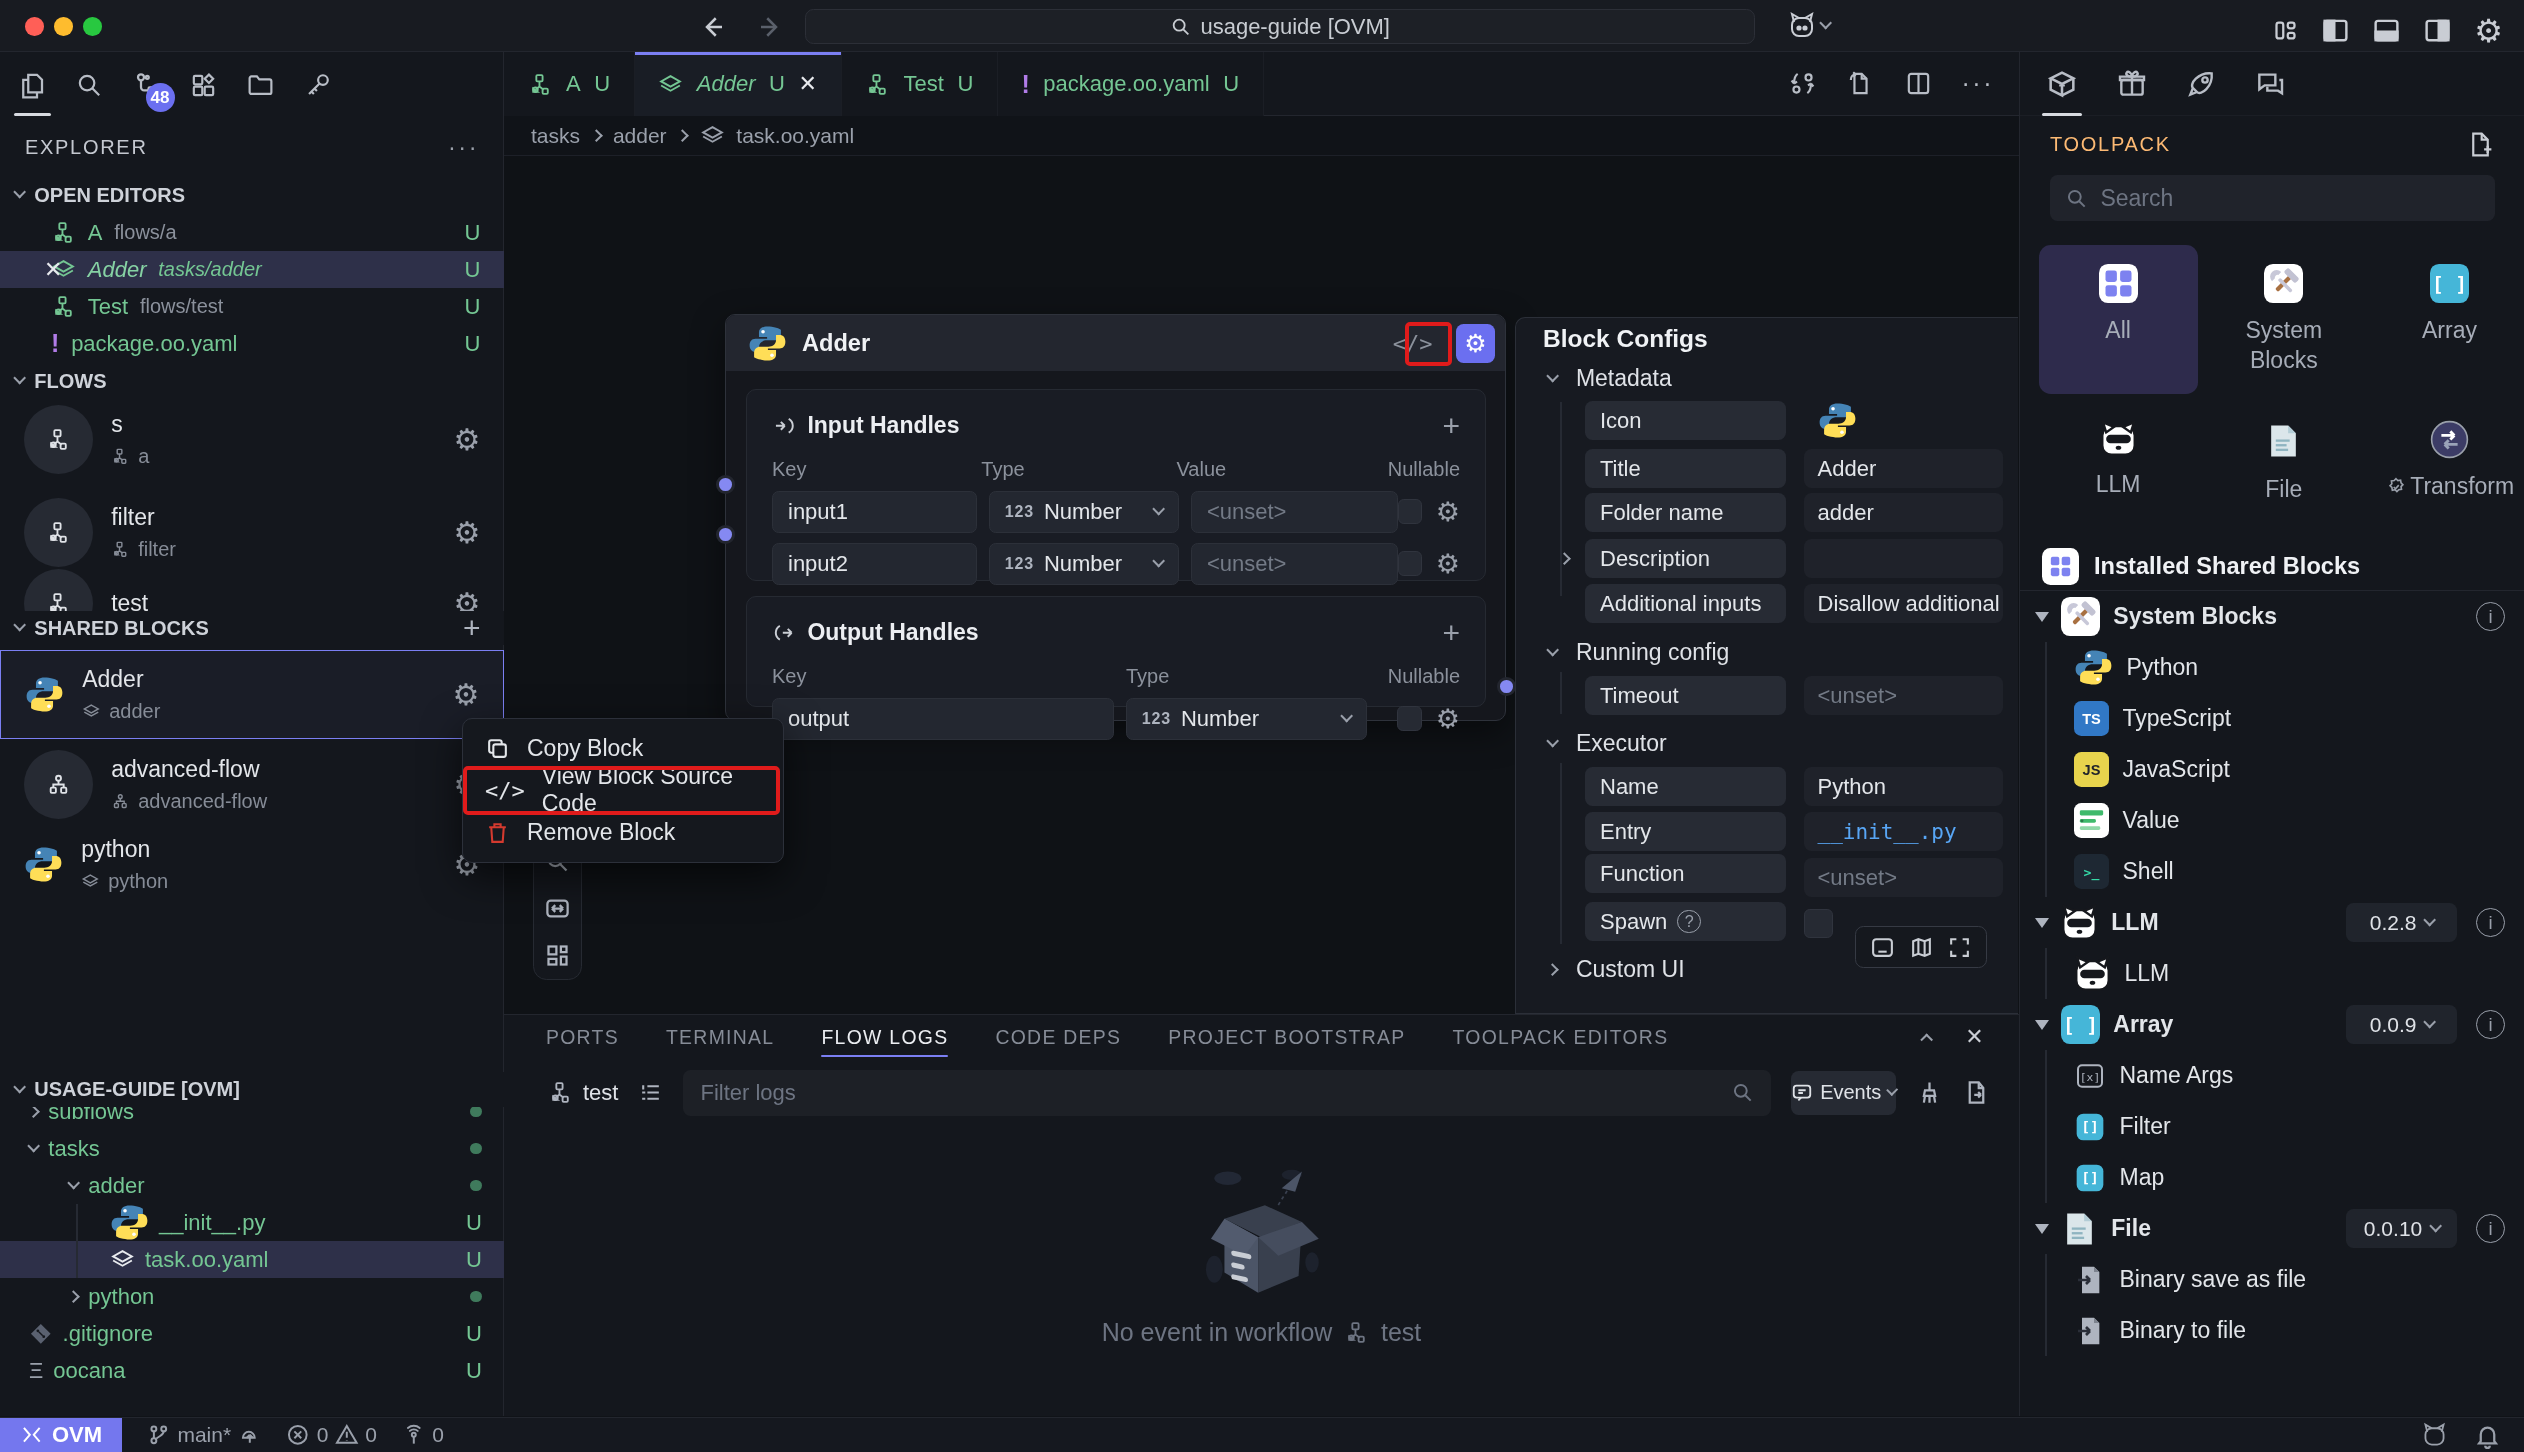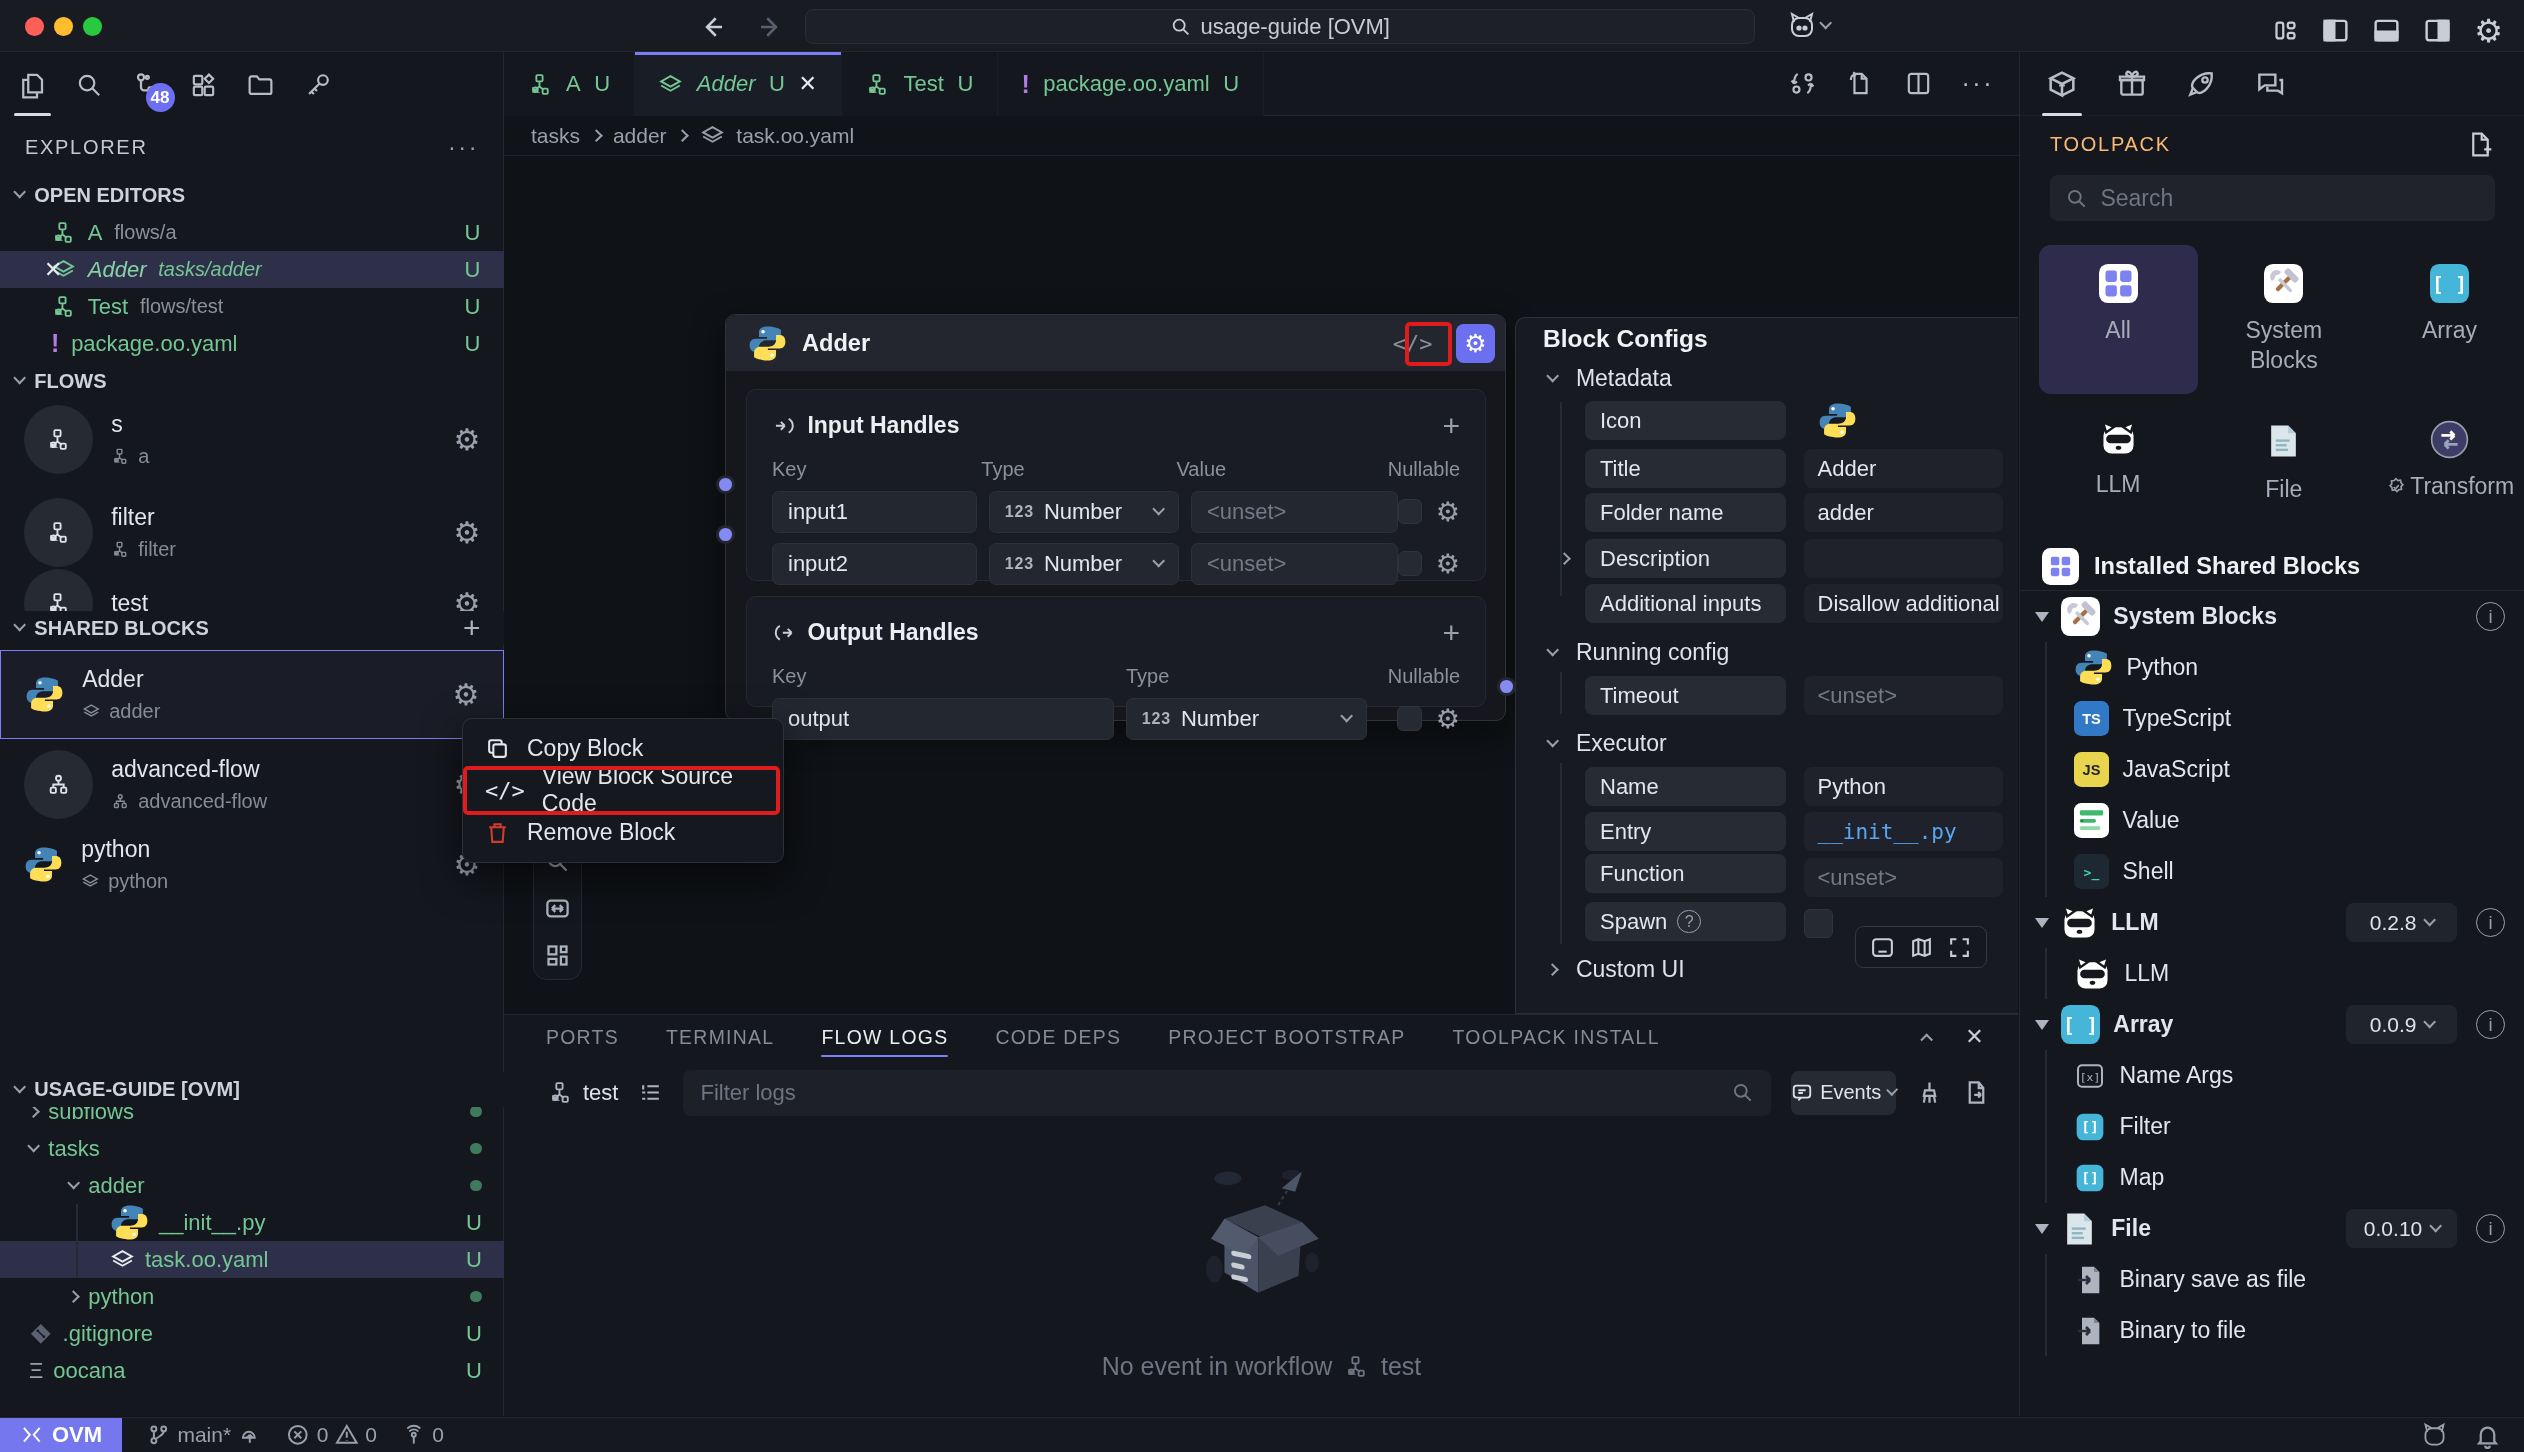--- a/index.html
+++ b/index.html
@@ -97,21 +97,21 @@
   .bottompanel { position:absolute; left:0; top:962px; width:1515px; height:402px; background:#14171d; border-top:0.8px solid #23262e; }
   .bp-tabs { display:flex; align-items:center; gap:47px; height:44px; padding-left:42px; font-size:19.4px; letter-spacing:1.3px; color:#868c97; }
   .bp-tab { position:relative; height:44px; display:flex; align-items:center; }
   .bp-tab.active { color:#eceef2; }
   .bp-tab.active::after { content:""; position:absolute; left:0; bottom:1.7px; width:100%; height:2.5px; background:#7b7ff3; border-radius:1.7px; }
   .bp-winbtns { margin-left:auto; display:flex; gap:34px; padding-right:34px; color:#c9cdd4; font-size:22px; }
   .bp-toolbar { display:flex; align-items:center; height:54px; margin-top:6.7px; padding:0 30px 0 44px; gap:20px; }
   .bp-flow { display:flex; align-items:center; gap:10px; font-size:22px; color:#dfe2e7; }
   .filter-input { flex:none; width:1088px; height:46px; background:#1d2026; border-radius:7.6px; display:flex; align-items:center; padding:0 17px; font-size:22px; color:#6d7482; }
   .events-pill { width:105px; height:44px; background:#262a33; border-radius:7.6px; display:flex; align-items:center; justify-content:center; gap:6.7px; font-size:20px; color:#dfe2e7; }
-  .empty { position:absolute; left:0; top:143px; width:1515px; display:flex; flex-direction:column; align-items:center; gap:34px; }
+  .empty { position:absolute; left:0; top:143px; width:1515px; display:flex; flex-direction:column; align-items:center; }
   .empty-text { font-size:25px; color:#6d7482; display:flex; align-items:center; gap:11.8px; }
 
   
   .rp-icons { display:flex; align-items:center; gap:37px; height:64px; padding-left:25px; color:#b8bdc6; border-bottom:0.8px solid #1b1e25; }
   .rp-act { position:relative; height:64px; display:flex; align-items:center; }
   .rp-act.active::after { content:""; position:absolute; left:-3.4px; bottom:0; width:40px; height:2.5px; background:#d7dae0; border-radius:1.7px; }
   .rp-header { display:flex; align-items:center; height:51px; padding:0 30px; margin-top:3.4px; color:#fdba74; font-size:20px; letter-spacing:1.7px; }
   .rp-search { margin:5px 30px 0; height:46px; background:#20232b; border-radius:7.6px; display:flex; align-items:center; gap:11.8px; padding:0 15px; font-size:23px; color:#6d7482; }
   .rp-grid { display:grid; grid-template-columns:repeat(3,159px); gap:6.7px; padding:23.6px 11.8px 0 18.6px; }
   .rp-cell { display:flex; flex-direction:column; align-items:center; gap:13.5px; padding:18.6px 5px; border-radius:11.8px; font-size:23px; color:#a7adb8; text-align:center; line-height:1.3; }
@@ -860,21 +860,21 @@
       </div>
     </div>
 
     <div class="bottompanel">
       <div class="bp-tabs" id="bpTabs">
           <div class="bp-tab">PORTS</div>
           <div class="bp-tab">TERMINAL</div>
           <div class="bp-tab active">FLOW LOGS</div>
           <div class="bp-tab">CODE DEPS</div>
           <div class="bp-tab">PROJECT BOOTSTRAP</div>
-          <div class="bp-tab">TOOLPACK INSTALL</div>
+          <div class="bp-tab">TOOLPACK EDITORS</div>
           <div class="bp-winbtns">
             <span><span class="chev" style="transform:rotate(225deg);margin-top:6.7px"></span></span>
             <span>✕</span>
           </div>
         </div>
       <div class="bp-toolbar">
         <div class="bp-flow">
           <span class="icon-flow" style="color:#aeb4bf">
               <svg viewBox="0 0 24 24" width="25" height="25" fill="none" stroke="currentColor" stroke-width="1.8">
                 <rect x="8" y="3" width="6" height="6" rx="1"></rect>

